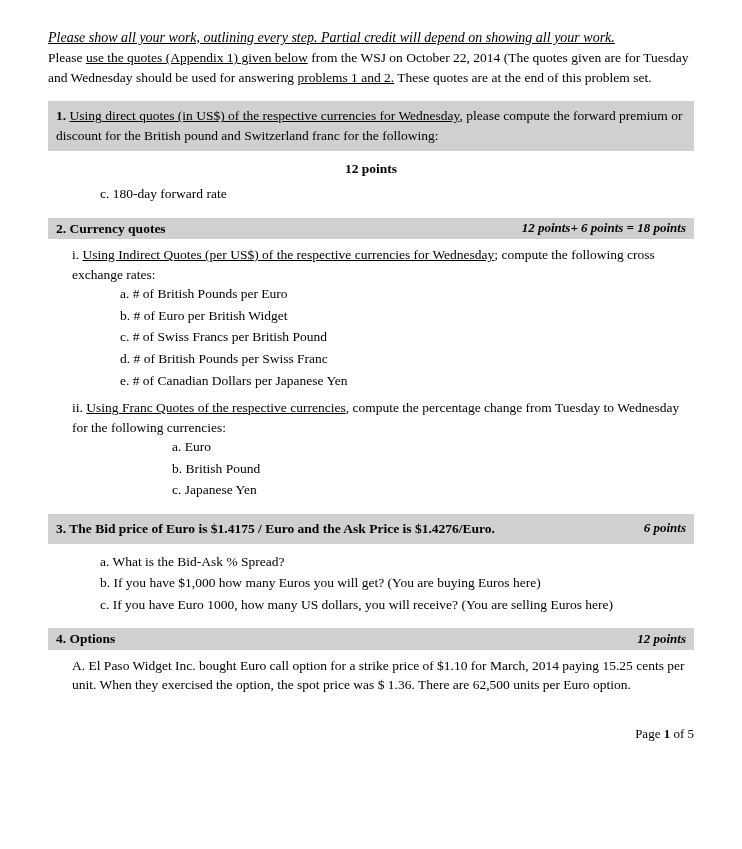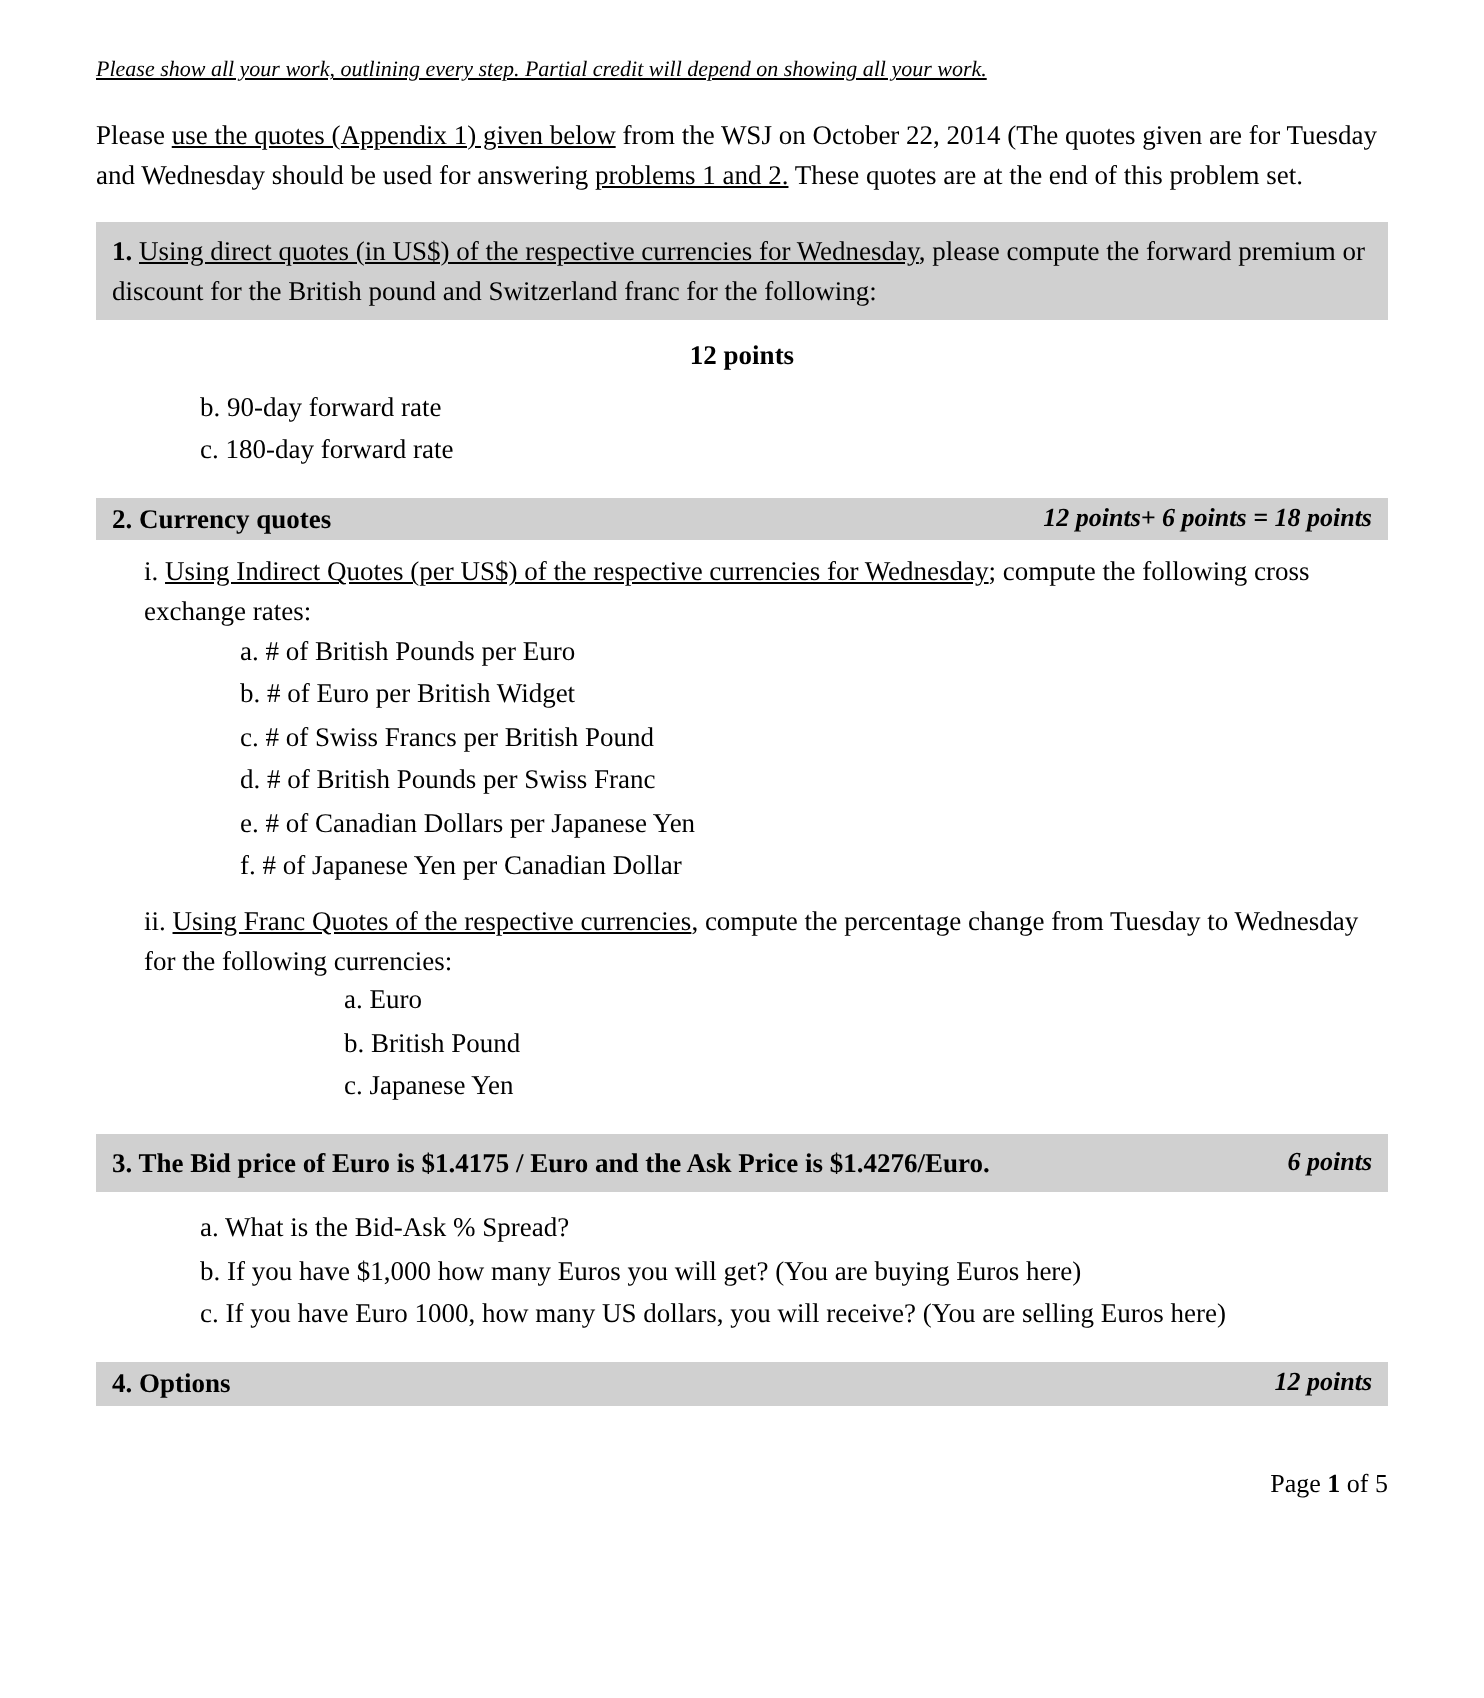--- a/index.html
+++ b/index.html
@@ -9,22 +9,22 @@
       background: #fff;
       color: #000;
       width: 742px;
       min-height: 849px;
       padding: 28px 48px 28px 48px;
       line-height: 1.45;
     }
     .italic-header {
       font-style: italic;
       text-decoration: underline;
-      margin-bottom: 14px;
-      font-size: 11px;
+      margin-bottom: 0;
+      font-size: 14px;
     }
     .intro-text {
       margin-bottom: 14px;
       font-size: 13.5px;
     }
     .underline { text-decoration: underline; }
     .section-header {
       background: #d0d0d0;
       padding: 5px 8px;
       margin-bottom: 8px;
@@ -100,40 +100,38 @@
 <p class="intro-text">
   Please <span class="underline">use the quotes (Appendix 1) given below</span> from the WSJ on October 22, 2014 (The quotes given are for Tuesday and Wednesday should be used for answering <span class="underline">problems 1 and 2.</span> These quotes are at the end of this problem set.
 </p>
 
 <div class="section-block">
   <div class="section-header">
     <span><strong>1.</strong> <span class="underline">Using direct quotes (in US$) of the respective currencies for Wednesday</span><span>, please compute the forward premium or discount for the British pound and Switzerland franc for the following:</span></span>
   </div>
   <div class="centered-bold">12 points</div>
   <div class="list-items">
-    <p>b. 90-day forward rate</p>
     <p>c. 180-day forward rate</p>
   </div>
 </div>
 
 <div class="section-block">
   <div class="section-header-2">
     <span><strong>2. Currency quotes</strong></span>
     <span class="section-points">12 points+ 6 points = 18 points</span>
   </div>
 
   <div class="sub-section">
     <p>i. <span class="underline">Using Indirect Quotes (per US$) of the respective currencies for Wednesday</span>; compute the following cross exchange rates:</p>
     <div class="sub-list">
       <p>a. # of British Pounds per Euro</p>
       <p>b. # of Euro per British Widget</p>
       <p>c. # of Swiss Francs per British Pound</p>
       <p>d. # of British Pounds per Swiss Franc</p>
       <p>e. # of Canadian Dollars per Japanese Yen</p>
-      <p>f. # of Japanese Yen per Canadian Dollar</p>
     </div>
   </div>
 
   <div class="sub-section">
     <p>ii. <span class="underline">Using Franc Quotes of the respective currencies</span>, compute the percentage change from Tuesday to Wednesday for the following currencies:</p>
     <div class="currency-list">
       <p>a. Euro</p>
       <p>b. British Pound</p>
       <p>c. Japanese Yen</p>
     </div>
@@ -150,17 +148,20 @@
     <p>b. If you have $1,000 how many Euros you will get?  (You are buying Euros here)</p>
     <p>c. If you have Euro 1000, how many US dollars, you will receive? (You are selling Euros here)</p>
   </div>
 </div>
 
 <div class="section-block">
   <div class="section-header-2">
     <span><strong>4.  Options</strong></span>
     <span class="section-points">12 points</span>
   </div>
+  <div class="sub-section">
+    <p>A.  El Paso Widget Inc. bought Euro call option for a strike price of $1.10 for March, 2014 paying 15.25 cents per unit.  When they exercised the option, the spot price was $ 1.36.  There are 62,500 units per Euro option.</p>
+  </div>
 </div>
 
 <div class="page-footer">
   <span>Page <strong>1</strong> of 5</span>
 </div>
 
 </body></html>

